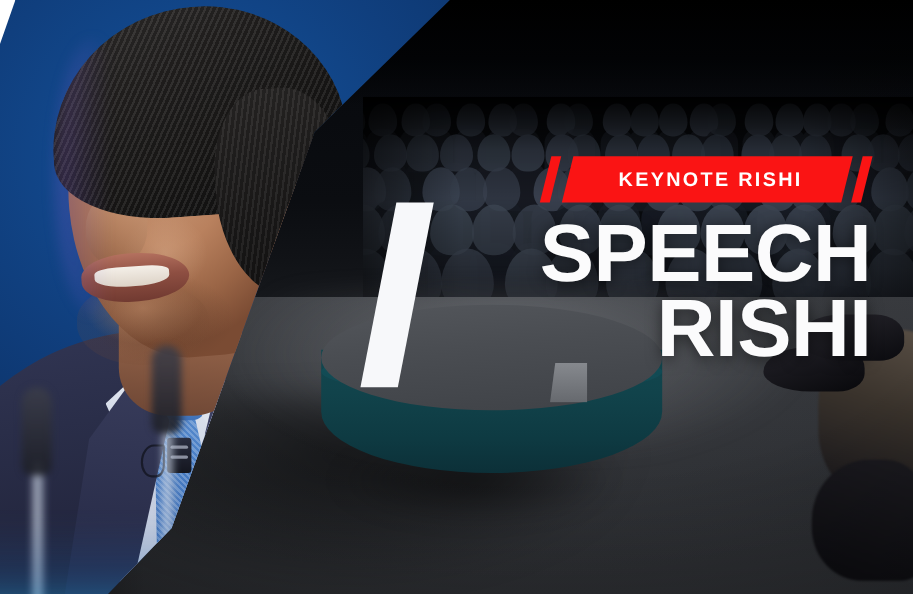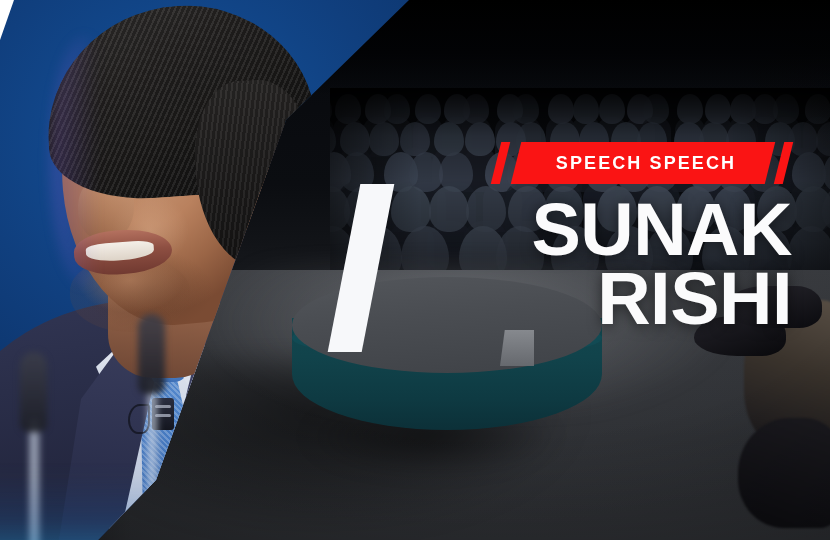--- a/index.html
+++ b/index.html
@@ -647,21 +647,21 @@
     <div class="portrait-bottom-glow"></div>
   </div>
 
   <div class="corner-wedge"></div>
   <div class="slash-bar"></div>
 
   <div class="banner">
     <div class="banner-tick-l"></div>
     <div class="banner-main"></div>
     <div class="banner-tick-r"></div>
-    <div class="banner-label">SPEECH SPEECH</div>
+    <div class="banner-label">KEYNOTE RISHI</div>
   </div>
 
   <div class="title-block">
-    <div class="title-line l1">SUNAK</div>
+    <div class="title-line l1">SPEECH</div>
     <div class="title-line l2">RISHI</div>
   </div>
 
 </div>
 
 </body></html>

